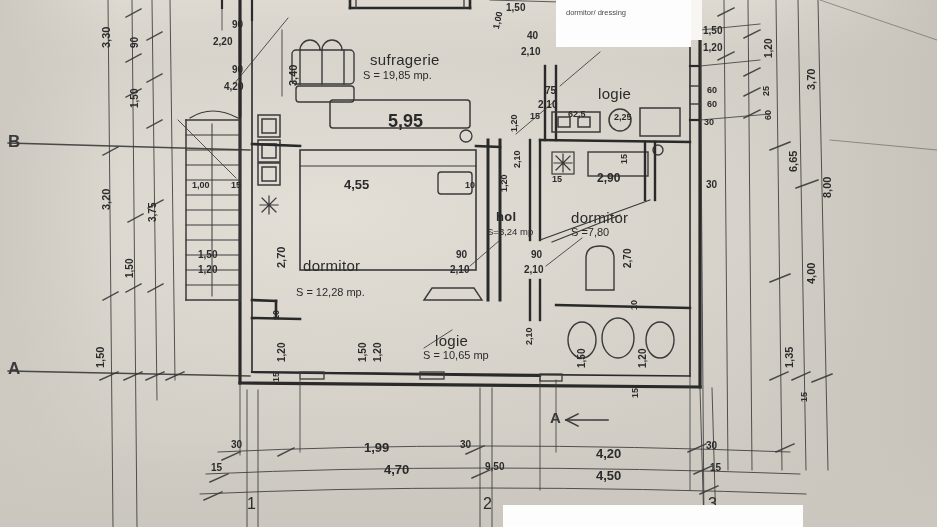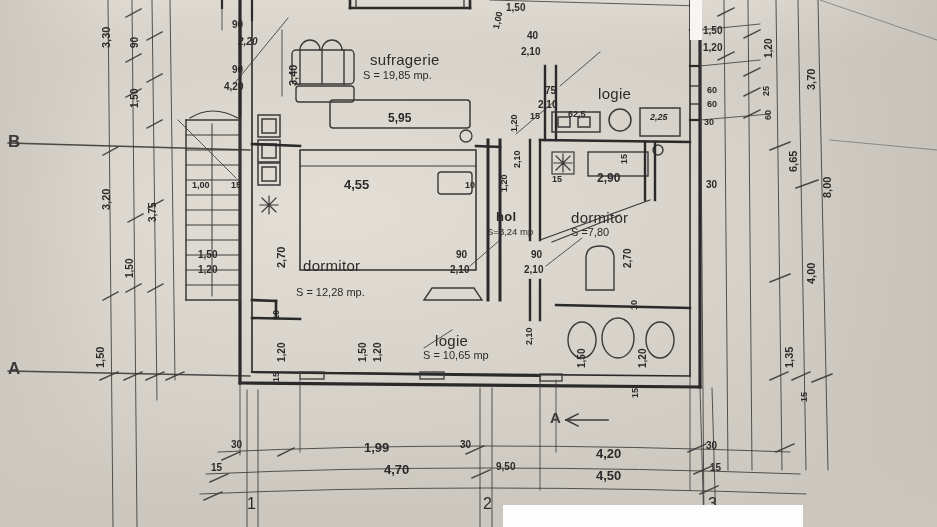--- a/index.html
+++ b/index.html
@@ -383,38 +383,38 @@
   <div class="lab room-sub" style="left:487px;top:227px;font-size:9.5px;">S=3,24 mp</div>
 
   <div class="lab room" style="left:571px;top:210px;">dormitor</div>
   <div class="lab room-sub" style="left:571px;top:227px;">S =7,80</div>
 
   <div class="lab room" style="left:598px;top:86px;">logie</div>
 
   <div class="lab room" style="left:435px;top:333px;">logie</div>
   <div class="lab room-sub" style="left:423px;top:350px;">S = 10,65 mp</div>
 
-  <div class="lab dim" style="left:388px;top:112px;font-size:12px;">5,95</div>
+  <div class="lab dim" style="left:388px;top:112px;font-size:18px;">5,95</div>
   <div class="lab dim" style="left:344px;top:178px;font-size:13px;">4,55</div>
   <div class="lab dim" style="left:597px;top:172px;font-size:12px;">2,90</div>
 
   <div class="lab dim-s" style="left:232px;top:20px;">90</div>
-  <div class="lab dim-s" style="left:238px;top:37px;font-style:italic;">2,20</div>
+  <div class="lab dim-s" style="left:213px;top:37px;">2,20</div>
   <div class="lab dim-s" style="left:232px;top:65px;">90</div>
   <div class="lab dim-s" style="left:224px;top:82px;">4,20</div>
   <div class="lab dim-s" style="left:527px;top:31px;">40</div>
   <div class="lab dim-s" style="left:521px;top:47px;">2,10</div>
   <div class="lab dim-s" style="left:545px;top:86px;">75</div>
   <div class="lab dim-s" style="left:538px;top:100px;">2,10</div>
   <div class="lab dim-s" style="left:456px;top:250px;">90</div>
   <div class="lab dim-s" style="left:450px;top:265px;">2,10</div>
   <div class="lab dim-s" style="left:531px;top:250px;">90</div>
   <div class="lab dim-s" style="left:524px;top:265px;">2,10</div>
   <div class="lab dim-xs" style="left:568px;top:110px;">62,5</div>
-  <div class="lab dim-xs" style="left:650px;top:113px;font-style:italic;">2,25</div>
+  <div class="lab dim-xs" style="left:614px;top:113px;">2,25</div>
 
   <div class="lab dim rot90" style="left:101px;top:48px;">3,30</div>
   <div class="lab dim-s rot90" style="left:130px;top:48px;">90</div>
   <div class="lab dim-s rot90" style="left:130px;top:108px;">1,50</div>
   <div class="lab dim rot90" style="left:101px;top:210px;">3,20</div>
   <div class="lab dim-s rot90" style="left:148px;top:222px;">3,75</div>
   <div class="lab dim-s rot90" style="left:125px;top:278px;">1,50</div>
   <div class="lab dim rot90" style="left:95px;top:368px;">1,50</div>
 
   <div class="lab dim-s" style="left:703px;top:26px;">1,50</div>
@@ -432,21 +432,21 @@
   <div class="lab dim rot90" style="left:784px;top:368px;">1,35</div>
   <div class="lab dim-xs rot90" style="left:800px;top:402px;">15</div>
   <div class="lab dim-s" style="left:706px;top:180px;">30</div>
   <div class="lab dim-xs rot90" style="left:620px;top:164px;">15</div>
 
   <div class="lab dim-s" style="left:231px;top:440px;">30</div>
   <div class="lab dim-s" style="left:211px;top:463px;">15</div>
   <div class="lab dim" style="left:364px;top:441px;font-size:13px;">1,99</div>
   <div class="lab dim" style="left:364px;top:463px;font-size:13px;margin-left:20px;">4,70</div>
   <div class="lab dim-s" style="left:460px;top:440px;">30</div>
-  <div class="lab dim-s" style="left:485px;top:462px;margin-left:11px;">9,50</div>
+  <div class="lab dim-s" style="left:485px;top:462px;">9,50</div>
   <div class="lab dim" style="left:596px;top:447px;font-size:13px;">4,20</div>
   <div class="lab dim" style="left:596px;top:469px;font-size:13px;">4,50</div>
   <div class="lab dim-s" style="left:706px;top:441px;">30</div>
   <div class="lab dim-s" style="left:710px;top:463px;">15</div>
 
   <div class="lab" style="left:247px;top:496px;font-size:16px;color:#2b2b2b;">1</div>
   <div class="lab" style="left:483px;top:496px;font-size:16px;color:#2b2b2b;">2</div>
   <div class="lab" style="left:708px;top:496px;font-size:16px;color:#2b2b2b;">3</div>
 
   <div class="lab dim rot90" style="left:288px;top:86px;">3,40</div>
@@ -469,15 +469,18 @@
   <div class="lab dim-xs" style="left:552px;top:175px;">15</div>
   <div class="lab dim-xs" style="left:530px;top:112px;">15</div>
   <div class="lab dim-s rot90" style="left:623px;top:268px;">2,70</div>
   <div class="lab dim-xs rot90" style="left:630px;top:310px;">10</div>
   <div class="lab dim-s rot90" style="left:577px;top:368px;">1,50</div>
   <div class="lab dim-s rot90" style="left:638px;top:368px;">1,20</div>
   <div class="lab dim-xs rot90" style="left:272px;top:382px;">15</div>
   <div class="lab dim-xs rot90" style="left:631px;top:398px;">15</div>
 
   <div class="whitebox" id="ov-topright"></div>
+  <div class="whitebox" id="ov-top">
+    <span class="ovlabel" style="left:10px;top:8px;">dormitor/ dressing</span>
+  </div>
   <div class="whitebox" id="ov-bottom"></div>
 
 </div>
 
 </body></html>

